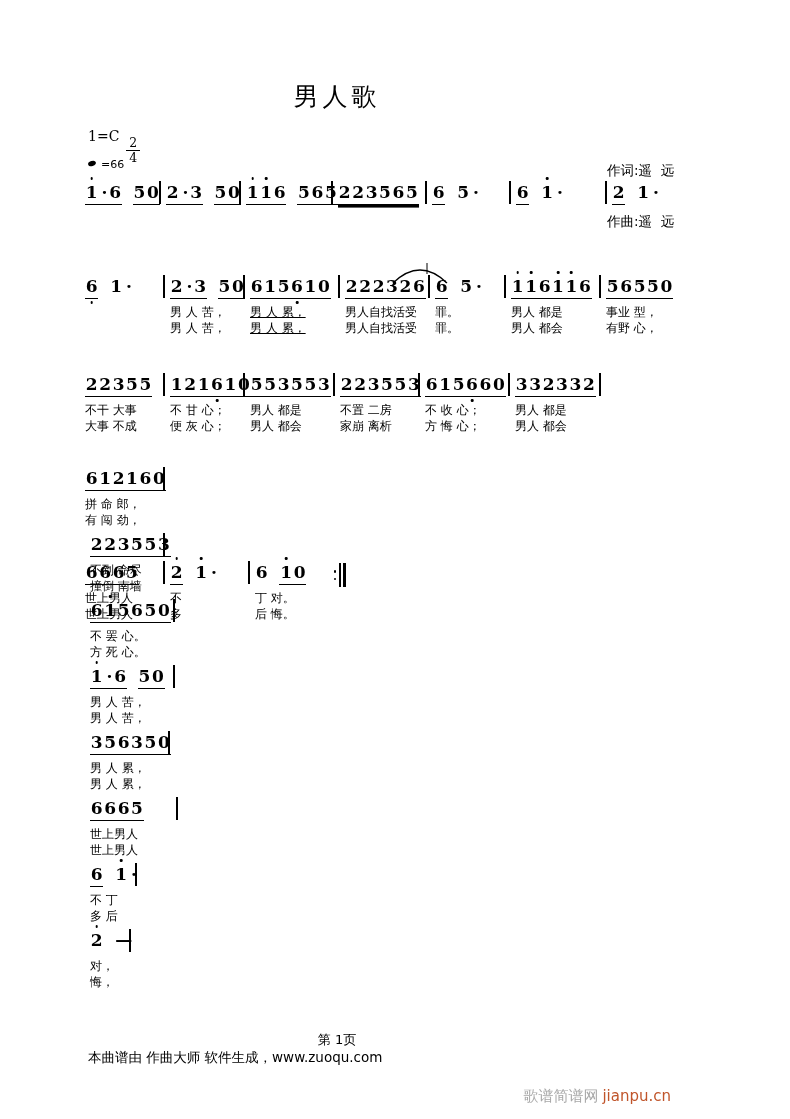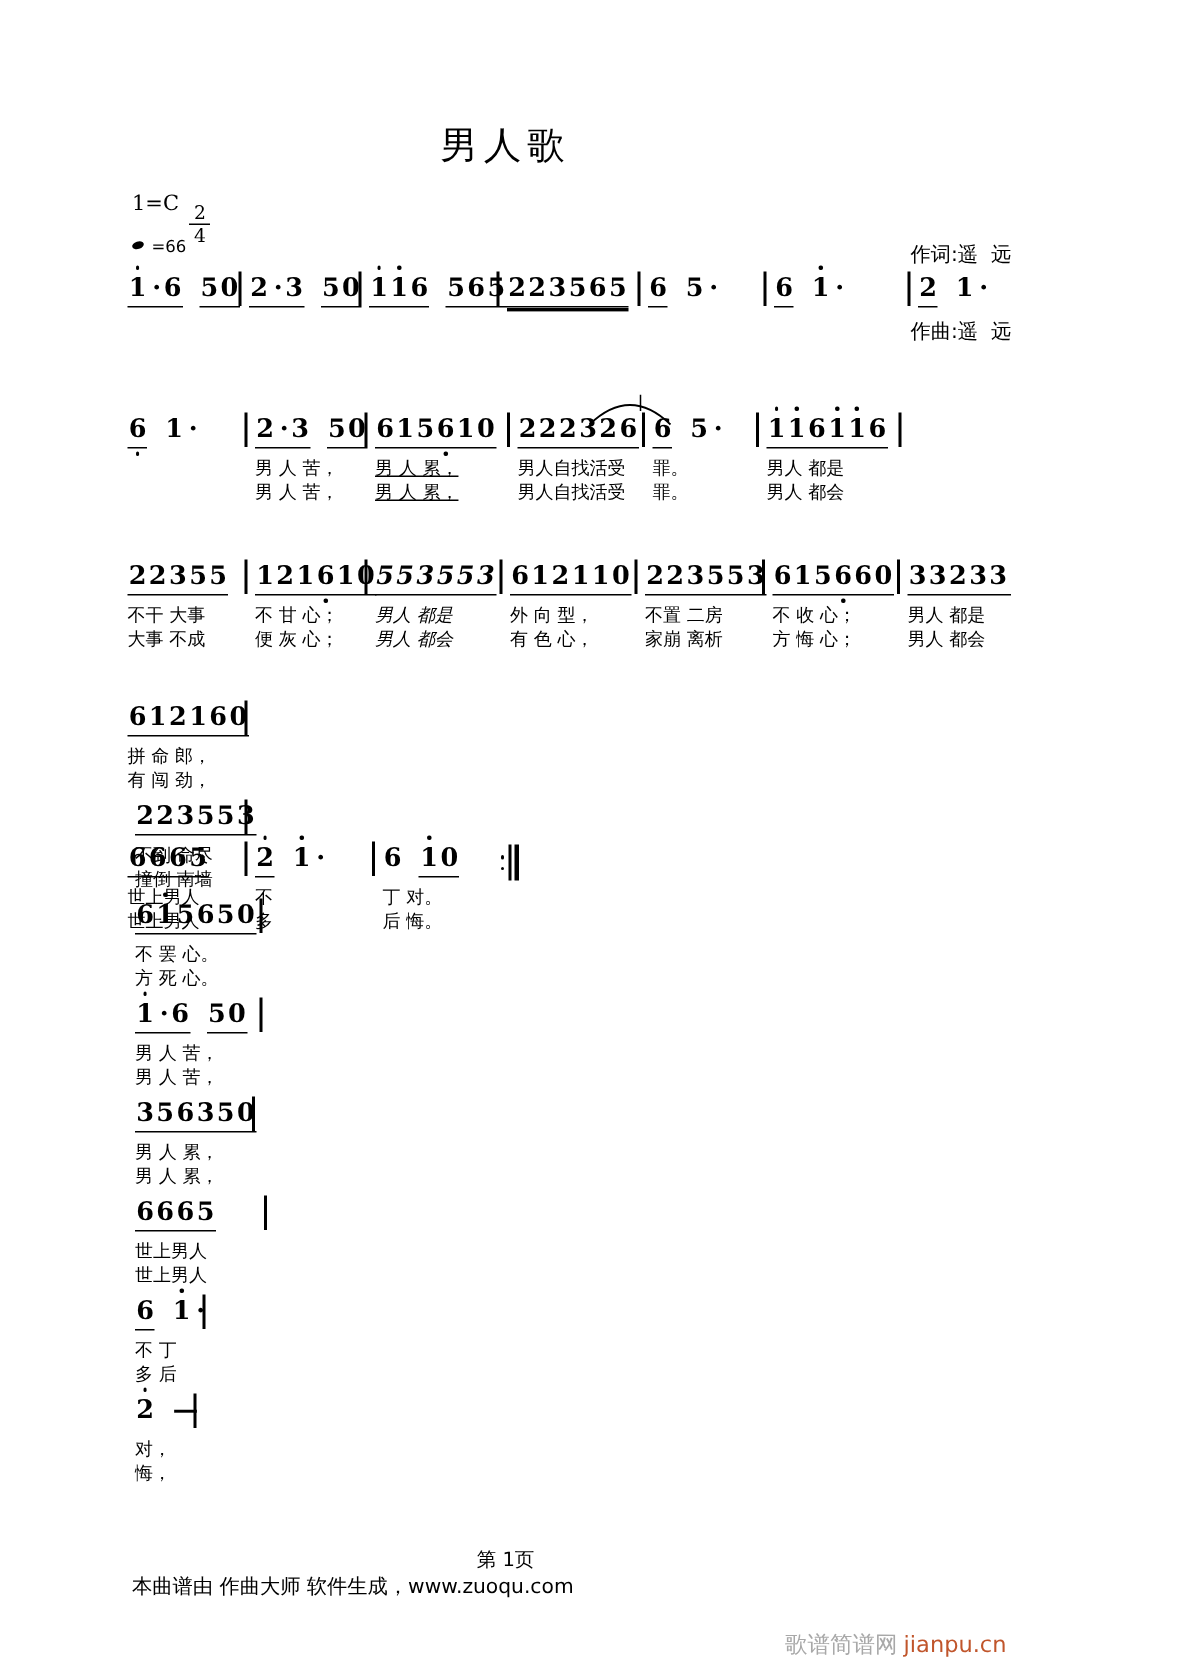--- a/index.html
+++ b/index.html
@@ -124,45 +124,45 @@
         <div class="measure" style="width: 76px;">
           <div class="notes"><span class="grp u1"><span class="nc">6</span></span><span class="grp"><span class="nc">5</span><span class="aug">·</span></span></div>
           <div class="lyr lyr1">罪。</div>
           <div class="lyr lyr2">罪。</div>
         </div>
         <div class="measure" style="width: 95px;">
           <div class="notes"><span class="grp u1"><span class="nc hi">1</span><span class="nc hi">1</span><span class="nc">6</span><span class="nc hi">1</span><span class="nc hi">1</span><span class="nc">6</span></span></div>
           <div class="lyr lyr1">男人 都是</div>
           <div class="lyr lyr2">男人 都会</div>
         </div>
+        <div class="measure" style="width: 100px;">
+          <div class="notes"><span class="grp u1"><span class="nc">5</span><span class="nc">6</span><span class="nc">5</span><span class="nc">5</span><span class="nc">0</span></span></div>
+          <div class="lyr lyr1">事业 型，</div>
+          <div class="lyr lyr2">有野 心，</div>
+        </div>
         <svg class="tiearc" width="58" height="22" style="left: 306px; top: -7px;">
           <path d="M2,20 Q29,-6 56,20" fill="none" stroke="#000" stroke-width="1.2"></path>
           <line x1="36" y1="0" x2="36" y2="11" stroke="#000" stroke-width="1"></line>
         </svg>
       </div>
       <div class="system" style="top: 368px;">
         <div class="measure first" style="width: 80px;">
           <div class="notes"><span class="grp u1"><span class="nc">2</span><span class="nc">2</span><span class="nc">3</span><span class="nc">5</span><span class="nc">5</span></span></div>
           <div class="lyr lyr1">不干 大事</div>
           <div class="lyr lyr2">大事 不成</div>
         </div>
         <div class="measure" style="width: 80px;">
           <div class="notes"><span class="grp u1"><span class="nc">1</span><span class="nc">2</span><span class="nc">1</span><span class="nc lo">6</span><span class="nc">1</span><span class="nc">0</span></span></div>
           <div class="lyr lyr1">不 甘 心；</div>
           <div class="lyr lyr2">便 灰 心；</div>
         </div>
-        <div class="measure" style="width: 90px; font-style: italic;">
+        <div class="measure" style="width: 90px;">
           <div class="notes"><span class="grp u1"><span class="nc">5</span><span class="nc">5</span><span class="nc">3</span><span class="nc">5</span><span class="nc">5</span><span class="nc">3</span></span></div>
           <div class="lyr lyr1">男人 都是</div>
           <div class="lyr lyr2">男人 都会</div>
-        </div>
-        <div class="measure" style="width: 90px;">
-          <div class="notes"><span class="grp u1"><span class="nc">6</span><span class="nc">1</span><span class="nc">2</span><span class="nc">1</span><span class="nc">1</span><span class="nc">0</span></span></div>
-          <div class="lyr lyr1">外 向 型，</div>
-          <div class="lyr lyr2">有 色 心，</div>
         </div>
         <div class="measure" style="width: 85px;">
           <div class="notes"><span class="grp u1"><span class="nc">2</span><span class="nc">2</span><span class="nc">3</span><span class="nc">5</span><span class="nc">5</span><span class="nc">3</span></span></div>
           <div class="lyr lyr1">不置 二房</div>
           <div class="lyr lyr2">家崩 离析</div>
         </div>
         <div class="measure" style="width: 90px;">
           <div class="notes"><span class="grp u1"><span class="nc">6</span><span class="nc">1</span><span class="nc">5</span><span class="nc lo">6</span><span class="nc">6</span><span class="nc">0</span></span></div>
           <div class="lyr lyr1">不 收 心；</div>
           <div class="lyr lyr2">方 悔 心；</div>

